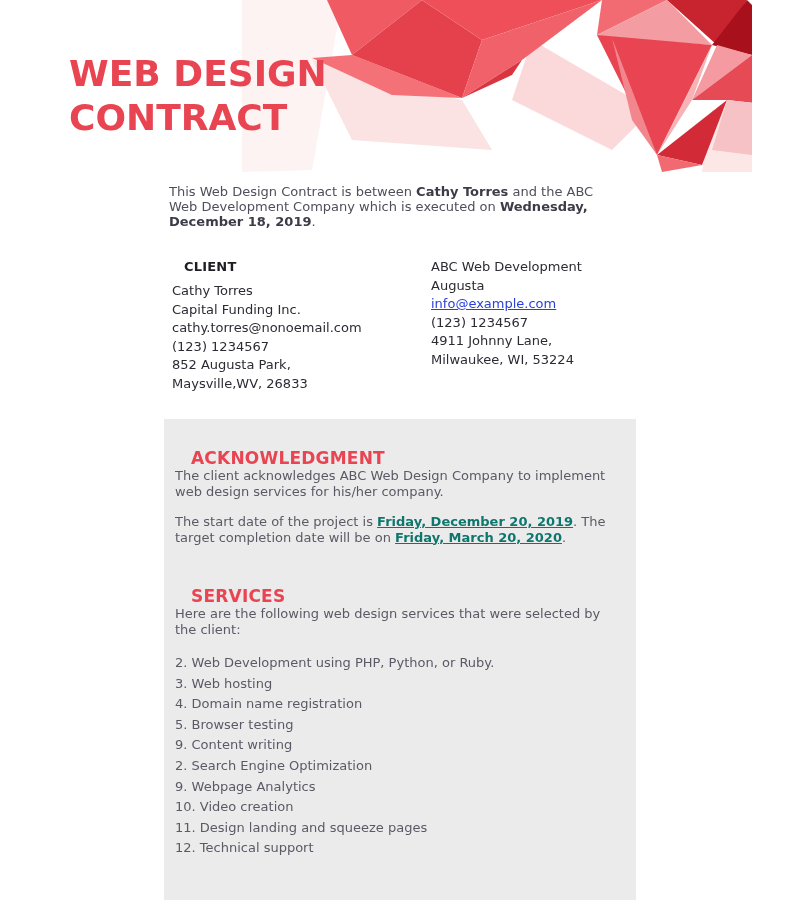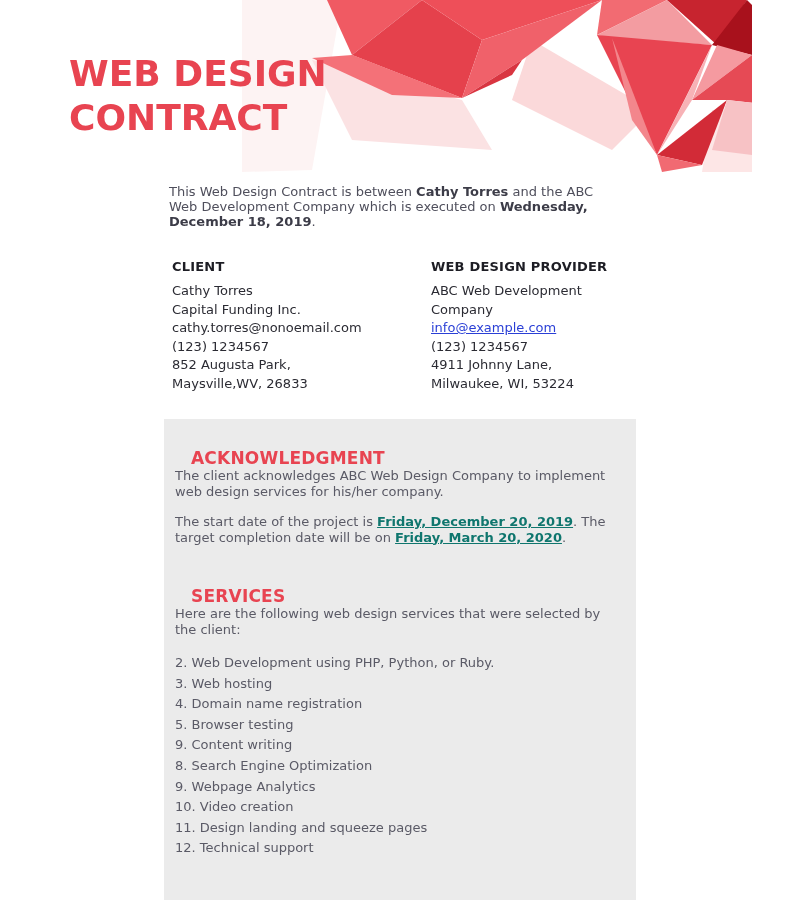--- a/index.html
+++ b/index.html
@@ -18,21 +18,21 @@
   .intro {
     position: absolute; left: 169px; top: 184px; width: 450px;
     font-size: 13px; line-height: 15px; color: #4f4f5c;
   }
   .intro b { color: #3c3c48; }
   .parties { position: absolute; left: 172px; top: 258px; width: 460px; }
   .party { position: absolute; top: 0; }
   .party.left { left: 0; }
   .party.right { left: 259px; }
   .party h3 {
-    margin: 0 0 6px 0; font-size: 13px; line-height: 18px; font-weight: bold;
+    margin: 0 0 6px 12px; font-size: 13px; line-height: 18px; font-weight: bold;
     color: #1d1d24; letter-spacing: 0.2px;
   }
   .party .line { font-size: 13px; line-height: 18.6px; color: #2b2b33; white-space: nowrap; }
   .party a { color: #2a3fd6; text-decoration: underline; }
   .gray {
     position: absolute; left: 164px; top: 419px; width: 472px; height: 490px;
     background: #ebebeb;
   }
   .sec-title {
     position: absolute; left: 175px; margin: 16px; font-size: 17px; font-weight: bold;
@@ -94,23 +94,22 @@
   <div class="party left">
     <h3>CLIENT</h3>
     <div class="line">Cathy Torres</div>
     <div class="line">Capital Funding Inc.</div>
     <div class="line">cathy.torres@nonoemail.com</div>
     <div class="line">(123) 1234567</div>
     <div class="line">852 Augusta Park,</div>
     <div class="line">Maysville,WV, 26833</div>
   </div>
   <div class="party right">
-    <h3>WEB DESIGN PROVIDER</h3>
     <div class="line">ABC Web Development</div>
-    <div class="line">Company</div>
+    <div class="line">Augusta</div>
     <div class="line"><a>info@example.com</a></div>
     <div class="line">(123) 1234567</div>
     <div class="line">4911 Johnny Lane,</div>
     <div class="line">Milwaukee, WI, 53224</div>
   </div>
 </div>
 
 <div class="gray"></div>
 
 <h2 class="sec-title" style="top:431px;">ACKNOWLEDGMENT</h2>
@@ -121,18 +120,18 @@
 
 <h2 class="sec-title" style="top:569px;">SERVICES</h2>
 <p class="para" style="top:606px;">Here are the following web design services that were selected by the client:</p>
 
 <ul class="services-list">
   <li>2. Web Development using PHP, Python, or Ruby.</li>
   <li>3. Web hosting</li>
   <li>4. Domain name registration</li>
   <li>5. Browser testing</li>
   <li>9. Content writing</li>
-  <li>8. Search Engine Optimization</li>
+  <li>2. Search Engine Optimization</li>
   <li>9. Webpage Analytics</li>
   <li>10. Video creation</li>
   <li>11. Design landing and squeeze pages</li>
   <li>12. Technical support</li>
 </ul>
 
 </body></html>

